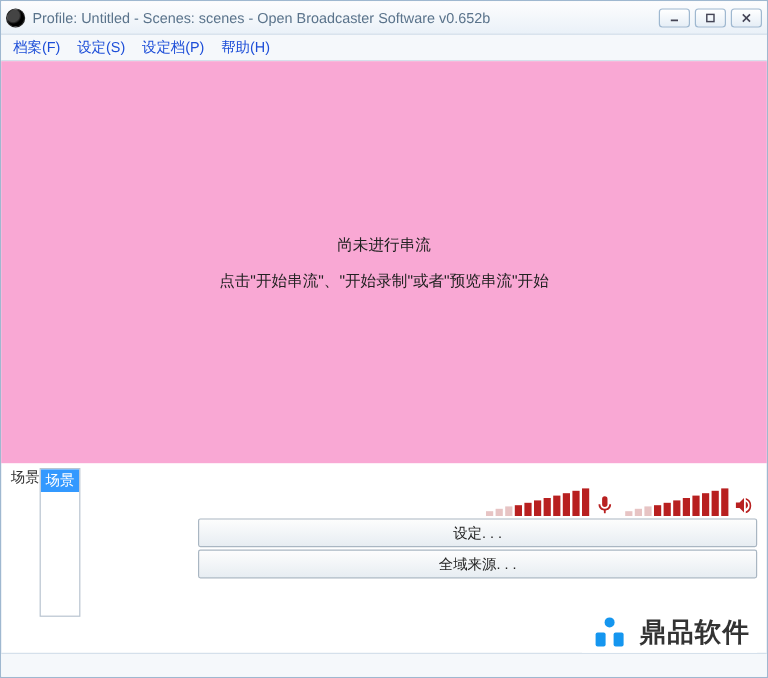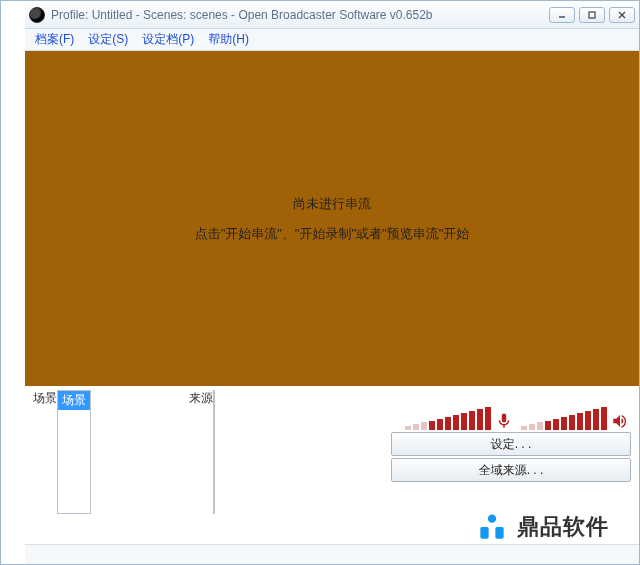--- a/index.html
+++ b/index.html
@@ -1,26 +1,26 @@
 <!DOCTYPE html>
 <html><head>
 <meta charset="utf-8">
 <style>
   * { box-sizing: border-box; margin: 0; padding: 0; }
   body { font-family: "Microsoft YaHei", "Segoe UI", Tahoma, sans-serif; font-size: 12px; background: #fff; width: 640px; height: 565px; overflow: hidden; }
-  .window { width: 640px; height: 565px; border: 1px solid #9fb8d0; background: #fff; display: flex; flex-direction: column; padding-left: 24px; }
+  .window { width: 640px; height: 565px; border: 1px solid #9fb8d0; background: #fff; display: flex; flex-direction: column; }
   .titlebar { height: 28px; background: linear-gradient(#fdfdfe,#eaf1f8); display: flex; align-items: center; padding: 0 4px; border-bottom: 1px solid #c8d6e5; }
   .titlebar .app-icon { width: 16px; height: 16px; border-radius: 50%; background: radial-gradient(circle at 35% 35%, #444 40%, #000 55%); margin-right: 6px; border:1px solid #222;}
   .titlebar .title { flex: 1; color: #5a738b; font-size: 12px; white-space: nowrap; overflow: hidden; }
   .winbtns { display: flex; gap: 4px; }
   .winbtn { width: 26px; height: 16px; border: 1px solid #9fb8d0; border-radius: 3px; background: linear-gradient(#fff,#e6eef6); display: flex; align-items: center; justify-content: center; color: #4a6; color:#556; font-size: 10px; cursor: pointer; }
   .winbtn svg { width: 10px; height: 10px; }
   .menubar { height: 22px; background: #f5f8fb; border-bottom: 1px solid #d5e0eb; display: flex; align-items: center; padding: 0 4px; gap: 2px; }
   .menuitem { padding: 2px 6px; color: #1d4ed8; cursor: pointer; }
-  .preview { flex: 1; background: #a16207; display: flex; flex-direction: column; align-items: center; justify-content: center; gap: 12px; color: #222; font-size: 13px; }
+  .preview { flex: 1; background: #f9a8d4; display: flex; flex-direction: column; align-items: center; justify-content: center; gap: 12px; color: #222; font-size: 13px; }
   .dock { height: 158px; padding: 4px 8px 0 8px; display: flex; gap: 6px; position: relative; }
   .column { display: flex; flex-direction: row; }
   .col-label { font-size: 12px; color: #333; margin-bottom: 2px; }
   .listbox { border: 1px solid #b8c4d0; background: #fff; overflow: auto; }
   .scenes { width: 150px; }
   .scenes .listbox { height: 124px; }
   .sources { width: 196px; }
   .sources .listbox { height: 124px; }
   .list-item { padding: 1px 4px; font-size: 12px; }
   .list-item.selected { background: #3399ff; color: #fff; }
@@ -28,21 +28,21 @@
   .meters { display: flex; gap: 8px; height: 26px; align-items: flex-end; justify-content: flex-end; padding-right: 2px; margin-top:14px; }
   .meter { display: flex; align-items: flex-end; gap: 2px; }
   .bar { width: 6px; background: #b82020; }
   .bar.off { background: #e7c4c4; }
   .mic-icon, .spk-icon { width: 18px; height: 18px; fill: #b82020; margin-left: 2px; }
   .btnrow { display: flex; gap: 6px; align-items: flex-end; }
   .obsbtn { flex: 1; height: 24px; border: 1px solid #a9b6c2; background: linear-gradient(#fdfdfd,#e7edf2); color: #222; font-size: 12px; cursor: pointer; border-radius: 2px; }
   .obsbtn:disabled { color: #9aa4ad; }
   .obsbtn.narrow { flex: 0 0 22px; }
   .statusbar { height: 20px; border-top: 1px solid #d5e0eb; background: #f5f8fb; }
-  .watermark { position: absolute; right: 24px; bottom: 0px; display: flex; align-items: center; gap: 8px; background: #fff; padding: 4px 6px 2px 6px; }
+  .watermark { position: absolute; right: 8px; bottom: 0px; display: flex; align-items: center; gap: 8px; background: #fff; padding: 4px 6px 2px 6px; }
   .wm-icon { width: 34px; height: 30px; }
   .wm-text { font-size: 22px; font-weight: 700; color: #333; letter-spacing: 1px; }
 </style>
 </head>
 <body>
 
 <div class="window">
 
   <div class="titlebar">
     <div class="app-icon"></div>
@@ -81,24 +81,20 @@
 
   <div class="dock">
 
     <div class="column scenes">
       <div class="col-label">场景</div>
       <div class="listbox">
         <div class="list-item selected">场景</div>
       </div>
     </div>
 
-    <div class="column sources">
-      <div class="col-label">来源</div>
-      <div class="listbox"></div>
-    </div>
 
     <div class="rightpane">
       <div class="meters">
         <div class="meter">
           <div class="bar off" style="height:4px"></div>
             <div class="bar off" style="height:6px"></div>
             <div class="bar off" style="height:8px"></div>
           <div class="bar" style="height:9px"></div>
             <div class="bar" style="height:11px"></div>
             <div class="bar" style="height:13px"></div>

